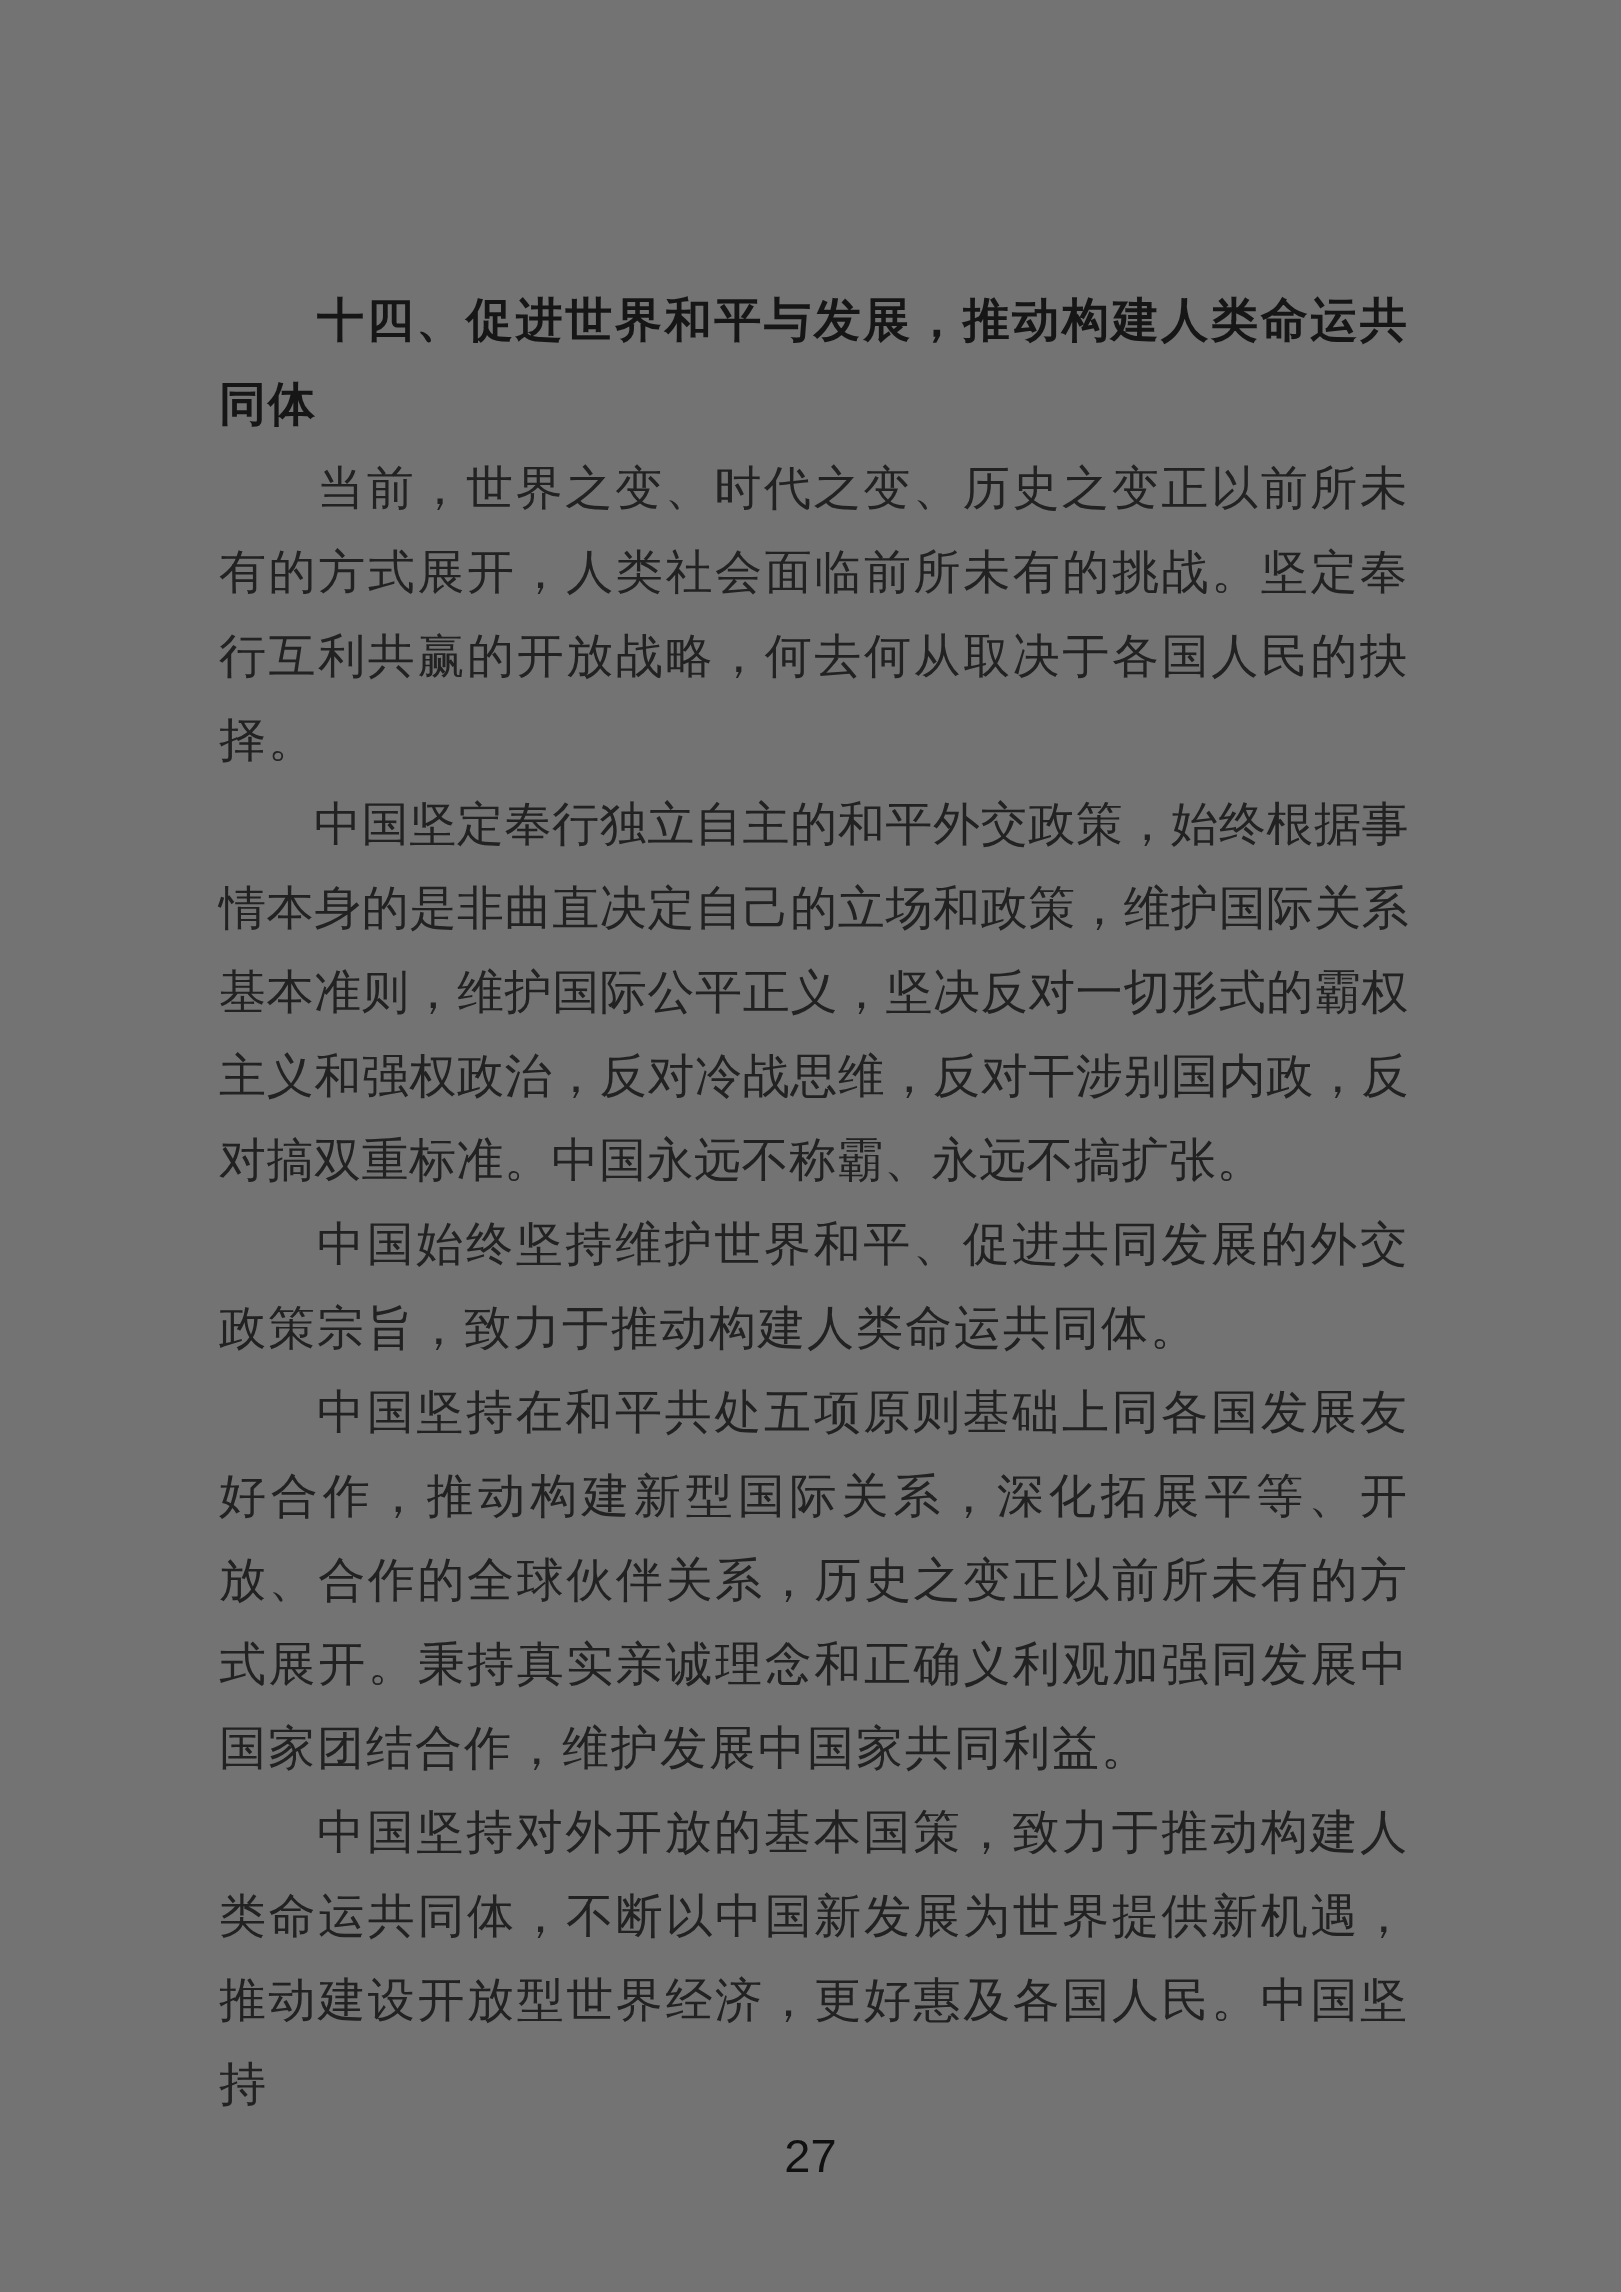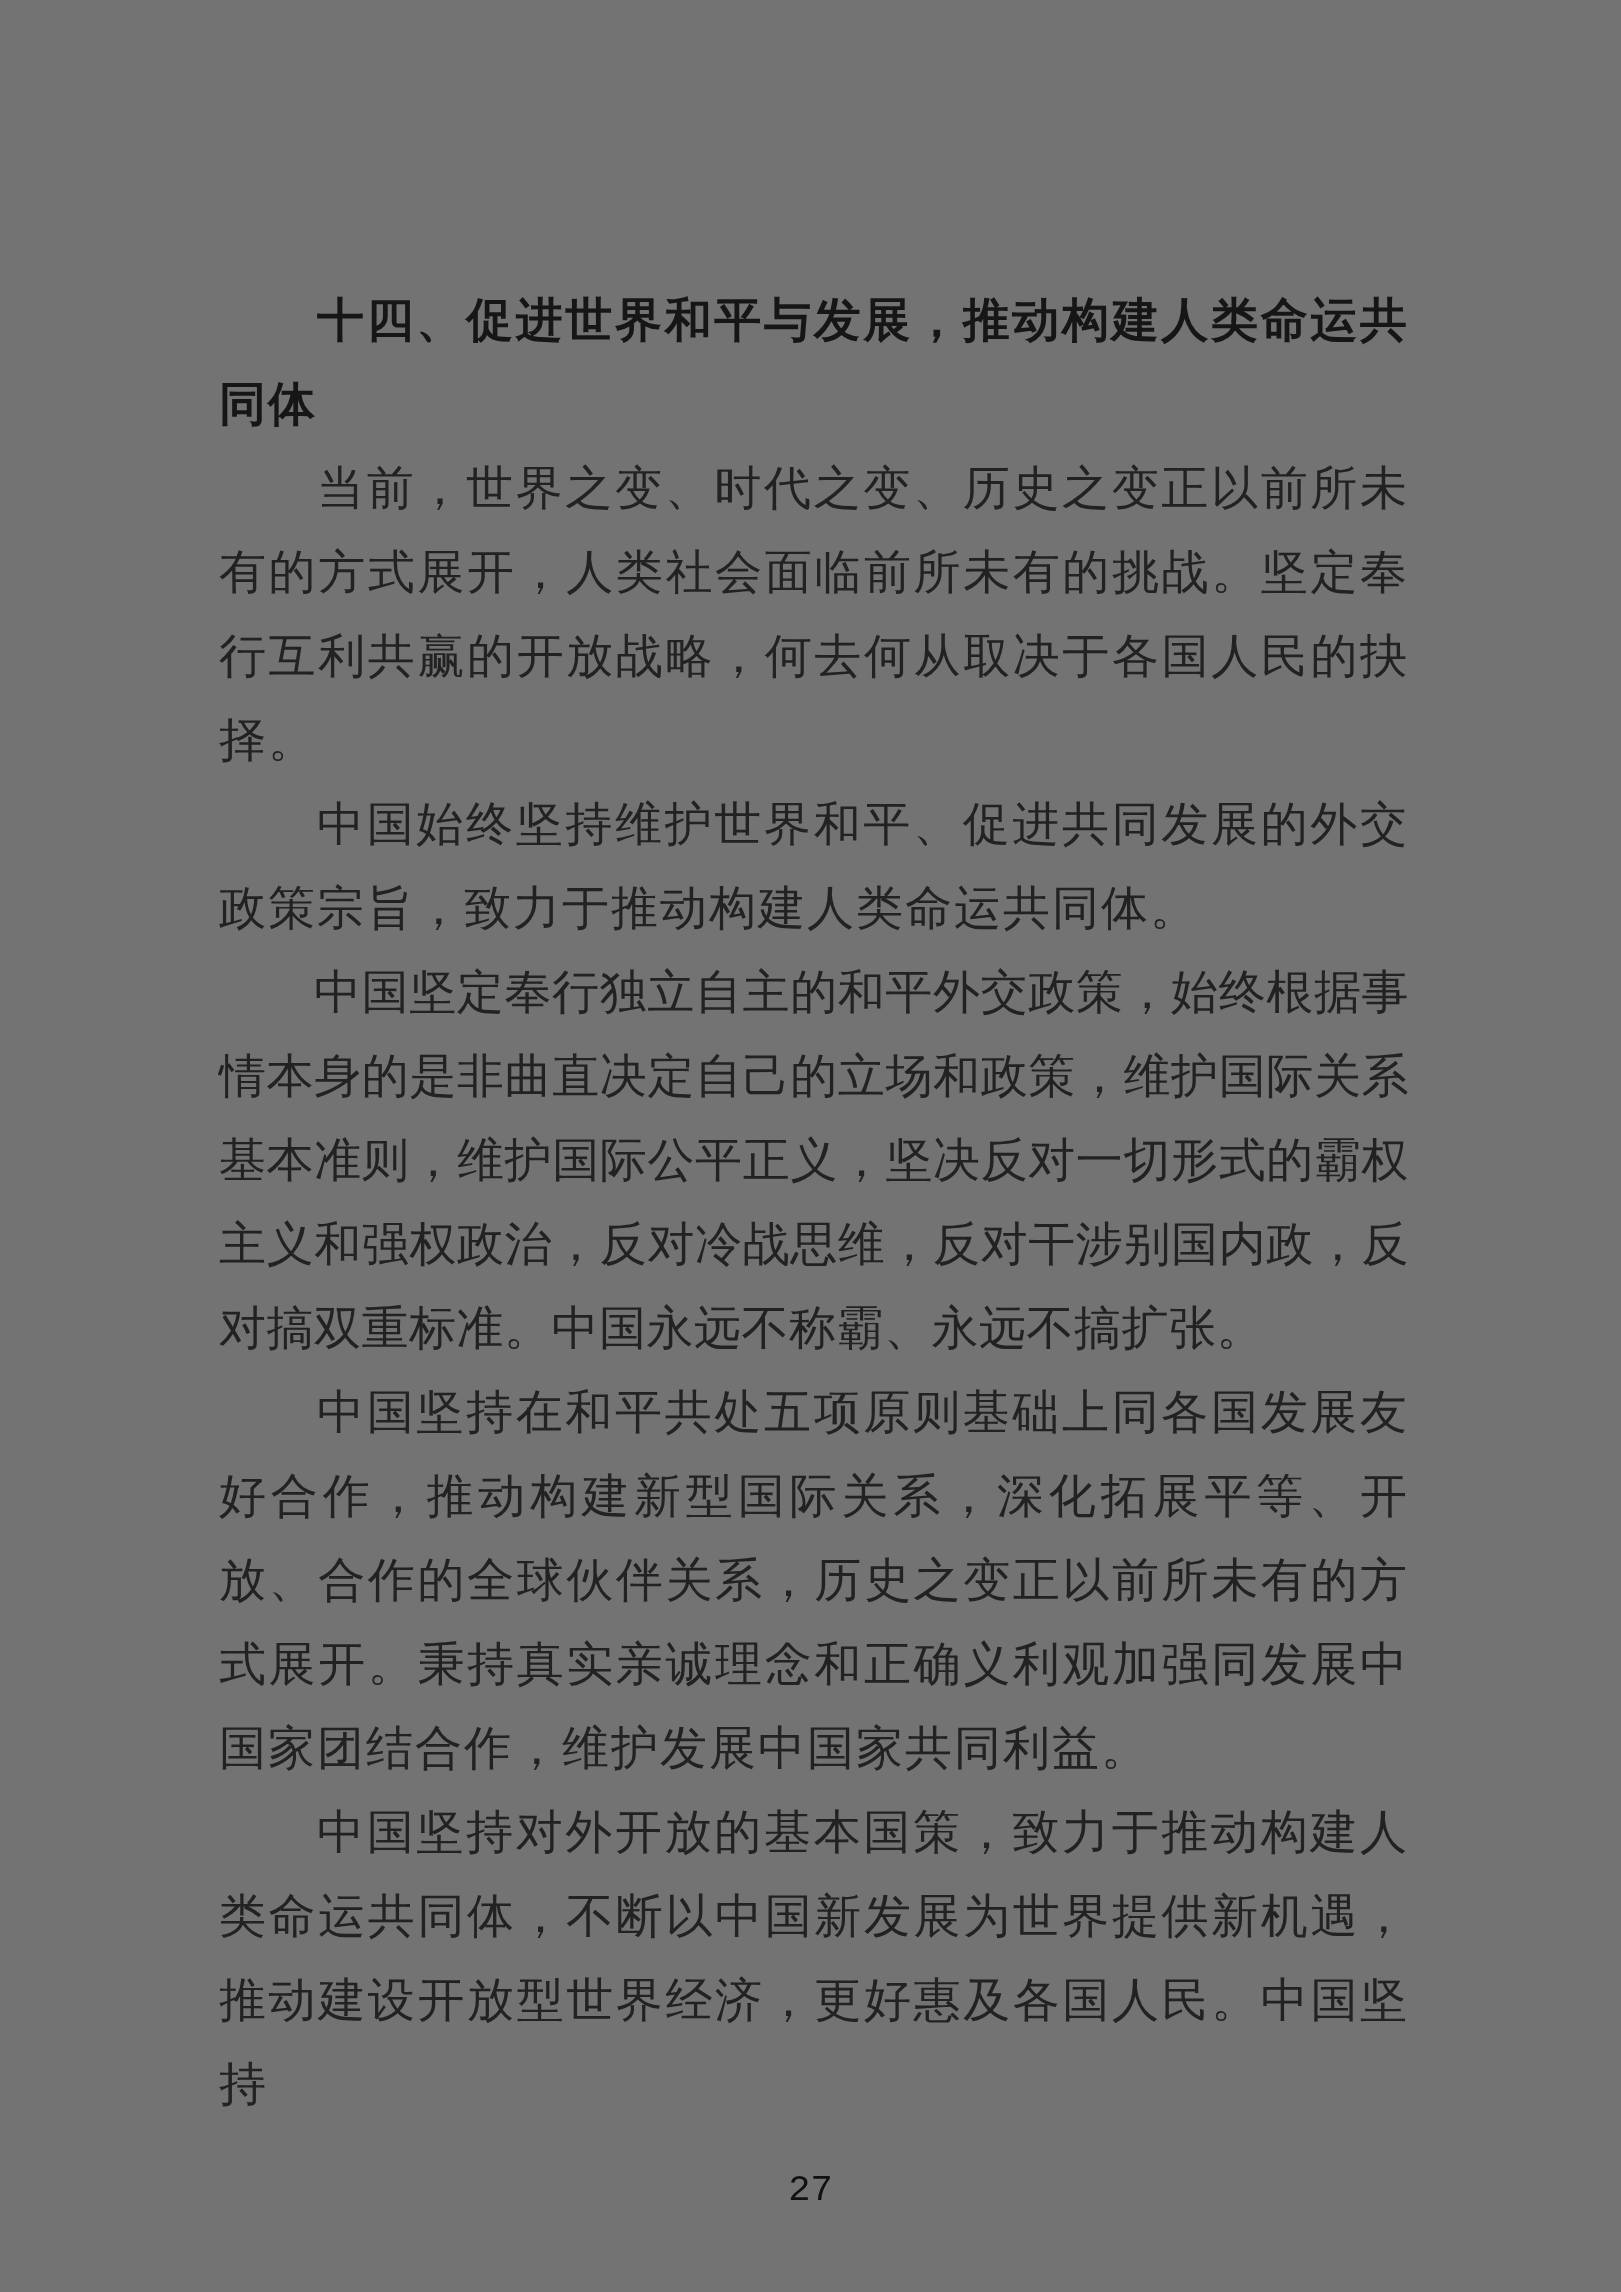--- a/index.html
+++ b/index.html
@@ -45,34 +45,33 @@
   .para.compress {
     letter-spacing: 0.5px;
     text-indent: 95px;
   }
   .page-number {
     position: absolute;
     left: 0;
     top: 2131px;
     width: 100%;
     text-align: center;
-    font-family: Liberation Mono, monospace;
-    font-size: 37px;
+    font-family: Liberation Sans, sans-serif;
+    font-size: 47px;
     line-height: 49px;
     color: #111111;
-    margin-top: 35px;
   }
 </style>
 </head>
 <body>
 
 <div class="page">
   <div class="content">
     <h1 class="heading">十四、促进世界和平与发展，推动构建人类命运共同体</h1>
     <p class="para">当前，世界之变、时代之变、历史之变正以前所未有的方式展开，人类社会面临前所未有的挑战。坚定奉行互利共赢的开放战略，何去何从取决于各国人民的抉择。</p>
+    <p class="para compress">中国坚定奉行独立自主的和平外交政策，始终根据事情本身的是非曲直决定自己的立场和政策，维护国际关系基本准则，维护国际公平正义，坚决反对一切形式的霸权主义和强权政治，反对冷战思维，反对干涉别国内政，反对搞双重标准。中国永远不称霸、永远不搞扩张。</p>
     <p class="para">中国始终坚持维护世界和平、促进共同发展的外交政策宗旨，致力于推动构建人类命运共同体。</p>
-    <p class="para compress">中国坚定奉行独立自主的和平外交政策，始终根据事情本身的是非曲直决定自己的立场和政策，维护国际关系基本准则，维护国际公平正义，坚决反对一切形式的霸权主义和强权政治，反对冷战思维，反对干涉别国内政，反对搞双重标准。中国永远不称霸、永远不搞扩张。</p>
     <p class="para">中国坚持在和平共处五项原则基础上同各国发展友好合作，推动构建新型国际关系，深化拓展平等、开放、合作的全球伙伴关系，历史之变正以前所未有的方式展开。秉持真实亲诚理念和正确义利观加强同发展中国家团结合作，维护发展中国家共同利益。</p>
     <p class="para">中国坚持对外开放的基本国策，致力于推动构建人类命运共同体，不断以中国新发展为世界提供新机遇，推动建设开放型世界经济，更好惠及各国人民。中国坚持</p>
   </div>
   <div class="page-number">27</div>
 </div>
 
 
 </body></html>

